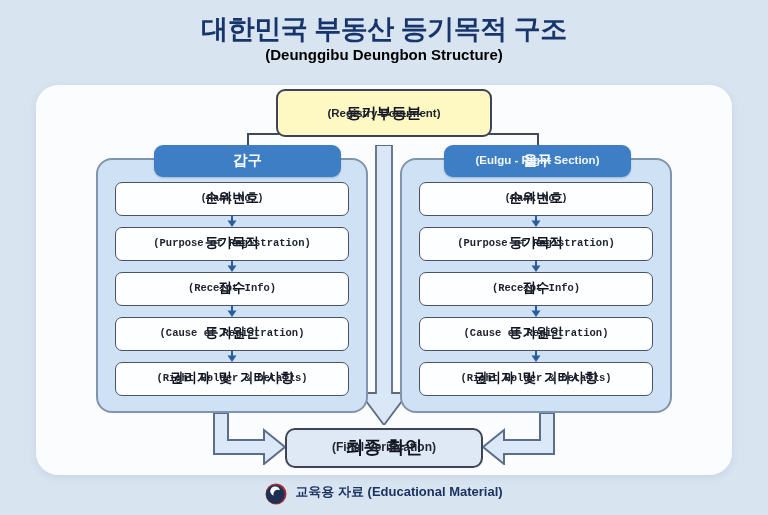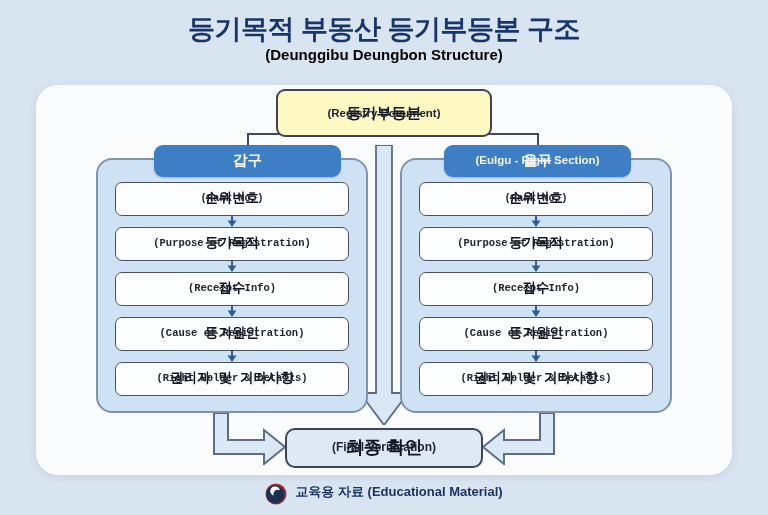--- a/index.html
+++ b/index.html
@@ -82,21 +82,21 @@
   .footer {
     position:absolute; left:0; top:483px; width:768px; height:24px;
     display:flex; justify-content:center; gap:8px;
   }
   .footer-label { font-size:13px; font-weight:700; color:#1b3362; }
   .emblem { width:22px; height:22px; display:block; }
 </style>
 </head>
 <body>
 
-<div class="page-title">등기목적 부동산 등기부등본 구조</div>
+<div class="page-title">대한민국 부동산 등기목적 구조</div>
 <div class="page-subtitle">(Deunggibu Deungbon Structure)</div>
 
 <div class="canvas">
 
   <div class="root-box twolines">
     <span class="k">등기부등본</span>
     <span class="e">(Registry Document)</span>
   </div>
 
   <div class="conn conn-v"></div>

